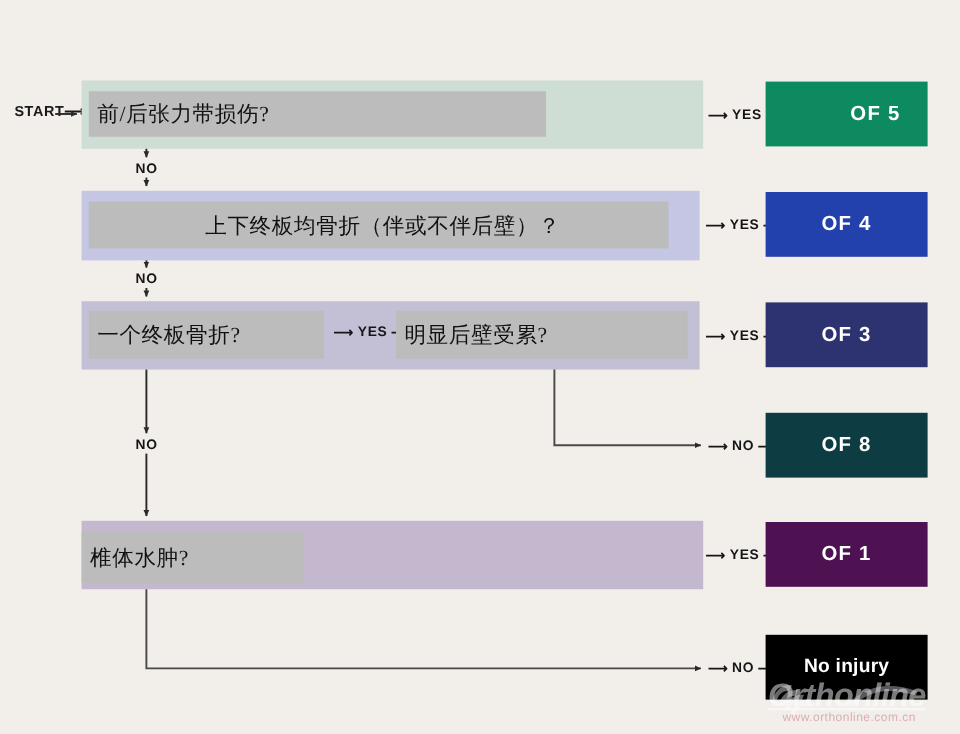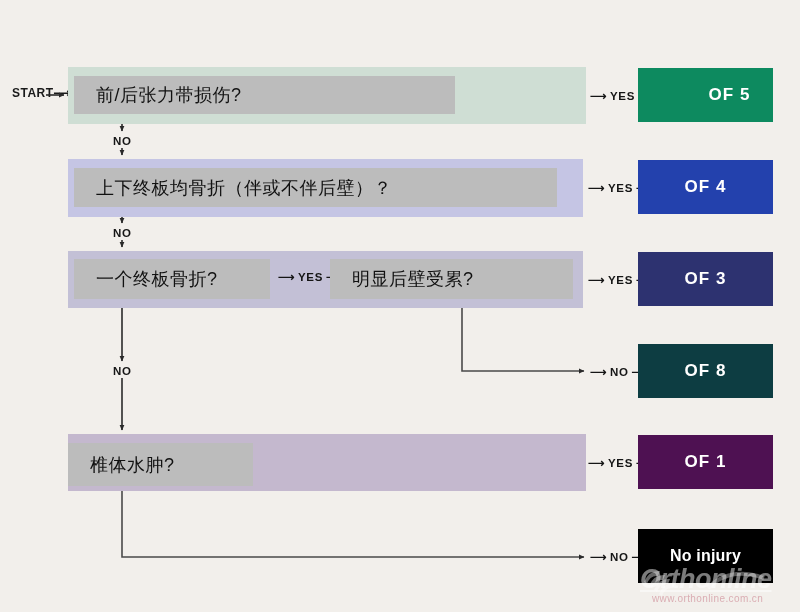--- a/index.html
+++ b/index.html
@@ -56,25 +56,25 @@
     box-sizing: border-box;
   }
   .qrow-inner {
     position: absolute;
     background: #bcbcbc;
     box-sizing: border-box;
     display: flex;
     align-items: center;
   }
   .qtext {
-    font-family: Liberation Sans, sans-serif;
+    font-family: Liberation Serif, serif;
     font-size: 18px;
     color: #111111;
     white-space: nowrap;
-    padding-left: 22px;
+    padding-left: 7px;
     letter-spacing: 0.5px;
   }
 
   
   .result {
     position: absolute;
     left: 638px;
     width: 135px;
     height: 54px;
     display: flex;
@@ -164,21 +164,21 @@
   <div class="start-label">
     <span>START</span><span>⟶</span>
   </div>
 
   <div class="qrow" style="left:68px; top:67px; width:518px; height:57px; background:#cfded4;"></div>
   <div class="qrow-inner" style="left:74px; top:76px; width:381px; height:38px;">
     <span class="qtext">前/后张力带损伤?</span>
   </div>
 
   <div class="qrow" style="left:68px; top:159px; width:515px; height:58px; background:#c5c5e4;"></div>
-  <div class="qrow-inner" style="left:74px; top:168px; width:483px; height:39px;">
+  <div class="qrow-inner" style="left:74px; top:168px; width:483px; height:39px;justify-content:center;">
     <span class="qtext">上下终板均骨折（伴或不伴后壁）？</span>
   </div>
 
   <div class="qrow" style="left:68px; top:251px; width:515px; height:57px; background:#c3c0d6;"></div>
   <div class="qrow-inner" style="left:74px; top:259px; width:196px; height:40px;">
     <span class="qtext">一个终板骨折?</span>
   </div>
   <div class="branch" style="left:278px; top:270px;">
     <span>⟶</span>
     <span>YES</span>

